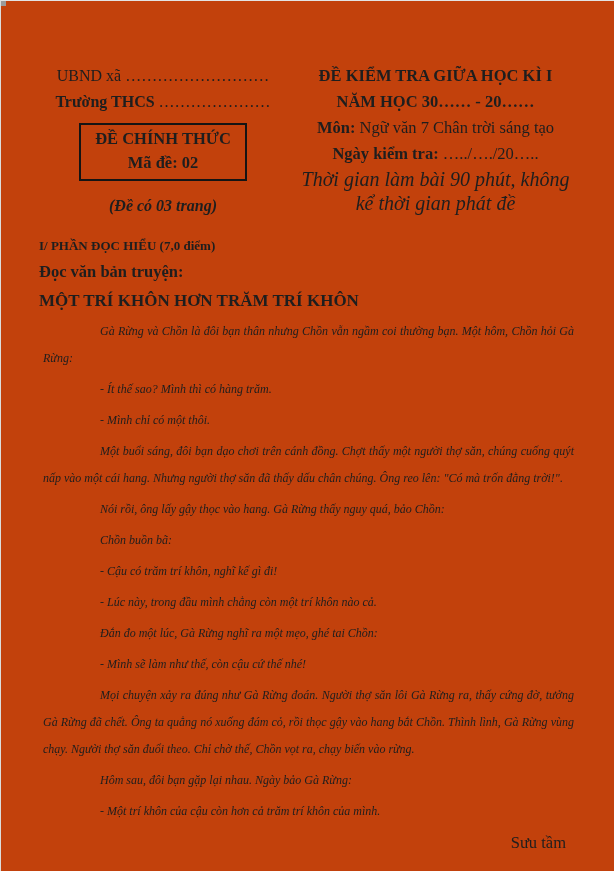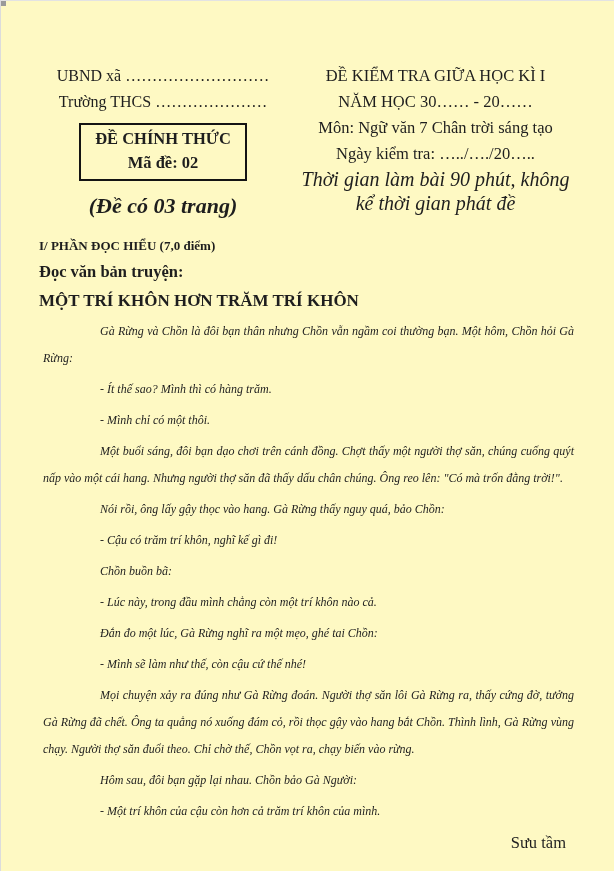--- a/index.html
+++ b/index.html
@@ -4,21 +4,21 @@
 <style>
   html, body {
     margin: 0;
     padding: 0;
     background: #ffffff;
   }
   .page {
     position: relative;
     width: 614px;
     height: 871px;
-    background: #fef9c3;
+    background: #c2410c;
     font-family: "Liberation Serif", "DejaVu Serif", serif;
     color: #1e1e1e;
     overflow: hidden;
     box-sizing: border-box;
     border-top: 1px solid #e3e3e3;
     border-left: 1px solid #dcdcdc;
   }
   .scan-corner {
     position: absolute;
     top: 0; left: 0;
@@ -37,35 +37,35 @@
     align-items: flex-start;
   }
   .header-left {
     width: 248px;
     flex: 0 0 auto;
     text-align: center;
     font-size: 16px;
     line-height: 26px;
   }
   .header-left .school-line { white-space: nowrap; }
-  .bold { font-weight: normal; text-align: center; }
+  .bold { font-weight: bold; text-align: center; }
   .official-box {
     display: inline-block;
     border: 2px solid #141414;
     padding: 2px 14px 4px 14px;
     margin-top: 8px;
     font-weight: bold;
     font-size: 16.5px;
     line-height: 24px;
   }
   .pages-note {
     margin-top: 12px;
     font-style: italic;
     font-weight: bold;
-    font-size: 22px;
+    font-size: 16px;
     text-align: center;
   }
   .header-right {
     flex: 1 1 auto;
     text-align: center;
     font-size: 16.5px;
     line-height: 26px;
     padding-left: 6px;
   }
   .duration-note {
@@ -141,25 +141,25 @@
     <div class="reading-instruction">Đọc văn bản truyện:</div>
 
     <div class="story-title">MỘT TRÍ KHÔN HƠN TRĂM TRÍ KHÔN</div>
 
     <div class="story">
       <p>Gà Rừng và Chồn là đôi bạn thân nhưng Chồn vẫn ngầm coi thường bạn. Một hôm, Chồn hỏi Gà Rừng:</p>
       <p>- Ít thế sao? Mình thì có hàng trăm.</p>
       <p>- Mình chỉ có một thôi.</p>
       <p>Một buổi sáng, đôi bạn dạo chơi trên cánh đồng. Chợt thấy một người thợ săn, chúng cuống quýt nấp vào một cái hang. Nhưng người thợ săn đã thấy dấu chân chúng. Ông reo lên: "Có mà trốn đằng trời!".</p>
       <p>Nói rồi, ông lấy gậy thọc vào hang. Gà Rừng thấy nguy quá, bảo Chồn:</p>
+      <p>Chồn buồn bã:</p>
       <p>- Cậu có trăm trí khôn, nghĩ kế gì đi!</p>
-      <p>Chồn buồn bã:</p>
       <p>- Lúc này, trong đầu mình chẳng còn một trí khôn nào cả.</p>
       <p>Đắn đo một lúc, Gà Rừng nghĩ ra một mẹo, ghé tai Chồn:</p>
       <p>- Mình sẽ làm như thế, còn cậu cứ thế nhé!</p>
       <p>Mọi chuyện xảy ra đúng như Gà Rừng đoán. Người thợ săn lôi Gà Rừng ra, thấy cứng đờ, tưởng Gà Rừng đã chết. Ông ta quẳng nó xuống đám cỏ, rồi thọc gậy vào hang bắt Chồn. Thình lình, Gà Rừng vùng chạy. Người thợ săn đuổi theo. Chỉ chờ thế, Chồn vọt ra, chạy biến vào rừng.</p>
-      <p>Hôm sau, đôi bạn gặp lại nhau. Chồn bảo Gà Người:</p>
+      <p>Hôm sau, đôi bạn gặp lại nhau. Ngày bảo Gà Rừng:</p>
       <p>- Một trí khôn của cậu còn hơn cả trăm trí khôn của mình.</p>
     </div>
 
     <div class="source-credit">Sưu tầm</div>
   </div>
 </div>
 
 </body></html>

